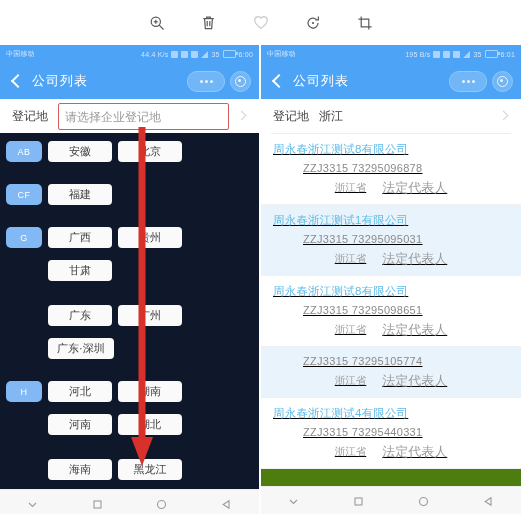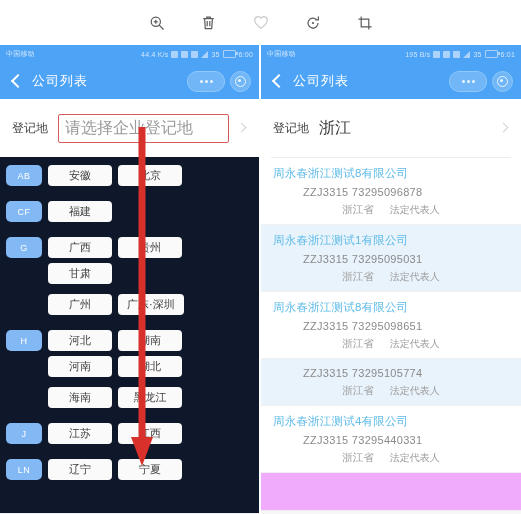--- a/index.html
+++ b/index.html
@@ -37,50 +37,50 @@
     display:flex;align-items:center;justify-content:center;}
   .cap-dots{display:flex;gap:2px;}
   .cap-dots i{width:3px;height:3px;border-radius:50%;background:#eaf4ff;display:block;}
   .cap-target{width:19px;height:19px;border-radius:50%;background:#71b7f8;border:1px solid #8fc8fa;
     display:flex;align-items:center;justify-content:center;margin-left:3px;}
   .cap-target b{width:9px;height:9px;border-radius:50%;border:1.5px solid #eaf4ff;display:block;
     position:relative;}
   .cap-target b:after{content:"";position:absolute;left:2px;top:2px;width:3px;height:3px;border-radius:50%;background:#eaf4ff;}
 
   
-  .filter-row{height:34px;display:flex;align-items:center;padding:12px 12px;background:#fff;position:relative;}
+  .filter-row{height:34px;display:flex;align-items:center;padding:0 12px;background:#fff;position:relative;}
   .filter-label{font-size:12px;color:#444;margin-right:10px;white-space:nowrap;}
-  .filter-value{font-size:16px;color:#9a9a9a;flex:1;}
+  .filter-value{font-size:12px;color:#9a9a9a;flex:1;}
   .filter-value.filled{color:#3a3a3a;}
   .filter-box{border:1.5px solid #d25b5b;border-radius:2px;padding:3px 6px;flex:1;margin-right:8px;}
   .chev-right{width:10px;height:10px;position:relative;flex:0 0 10px;}
   .chev-right:before{content:"";position:absolute;left:1px;top:1px;width:6px;height:6px;
     border-right:1.5px solid #d2d2d2;border-top:1.5px solid #d2d2d2;transform:rotate(45deg);}
   .hr{height:1px;background:#ececec;margin:0 10px;}
 
   
   .picker{background:#0f172a;padding:4px 0 0 0;height:calc(100% - 18px - 36px - 34px - 29px);overflow:hidden;}
   .grp{display:flex;align-items:flex-start;padding:0 8px 0 6px;}
   .grp-letters{width:36px;flex:0 0 36px;padding-top:4px;}
   .letter{background:#82b8f3;color:#fff;font-size:9px;border-radius:5px;height:21px;
     display:flex;align-items:center;justify-content:center;letter-spacing:.5px;}
-  .grp-items{flex:1;display:flex;flex-wrap:wrap;gap:5px 6px;padding-top:4px;padding-left:6px;}
+  .grp-items{flex:1;display:flex;flex-wrap:wrap;gap:12px 6px;padding-top:4px;padding-left:6px;}
   .prov{background:#fafafa;border-radius:4px;font-size:11px;color:#3c3c3c;height:21px;
     min-width:46px;padding:0 9px;display:flex;align-items:center;justify-content:center;white-space:nowrap;}
   .grp-spacer{height:6px;}
 
   
-  .complist{background:#f0abfc;height:calc(100% - 18px - 36px - 34px - 29px);overflow:hidden;}
+  .complist{background:#4d7c0f;height:calc(100% - 18px - 36px - 34px - 29px);overflow:hidden;text-decoration:underline;}
   .card{padding:8px 12px 7px 12px;background:#fff;border-bottom:1px solid #f0f0f0;}
   .card.alt{background:#e9f3fb;}
   .card-title{font-size:11.5px;color:#5fbbe8;margin-bottom:5px;letter-spacing:.2px;}
   .card-code{font-size:11px;color:#8a8a8a;margin-bottom:5px;letter-spacing:.3px;margin-left:30px;}
   .card-foot{display:flex;align-items:center;justify-content:center;}
   .card-region{font-size:10.5px;color:#9b9b9b;}
-  .card-role{font-size:10px;color:#9b9b9b;margin-left:16px;}
+  .card-role{font-size:13px;color:#9b9b9b;margin-left:16px;}
 
   
   .botnav{height:29px;background:#f7f7f7;display:flex;align-items:center;justify-content:space-around;
     border-top:1px solid #ededed;}
   .bn{width:18px;height:18px;display:flex;align-items:center;justify-content:center;color:#9b9b9b;}
   .bn svg{display:block;}
 
   
   .anno-arrow{position:absolute;left:0;top:0;width:521px;height:469px;pointer-events:none;}
 </style>
@@ -193,20 +193,21 @@
           <div class="grp-spacer"></div>
           <div class="grp">
             <div class="grp-letters">
               <div class="letter">G</div>
             </div>
             <div class="grp-items">
               <div class="prov">广西</div>
               <div class="prov">贵州</div>
               <div class="prov">甘肃</div>
               <div style="flex-basis: 100%; height: 0px;"></div>
+              <div class="prov">广东</div>
               <div class="prov">广州</div>
               <div class="prov">广东·深圳</div>
               <div style="flex-basis: 100%; height: 0px;"></div>
             </div>
           </div>
           <div class="grp-spacer"></div>
           <div class="grp">
             <div class="grp-letters">
               <div class="letter">H</div>
             </div>

